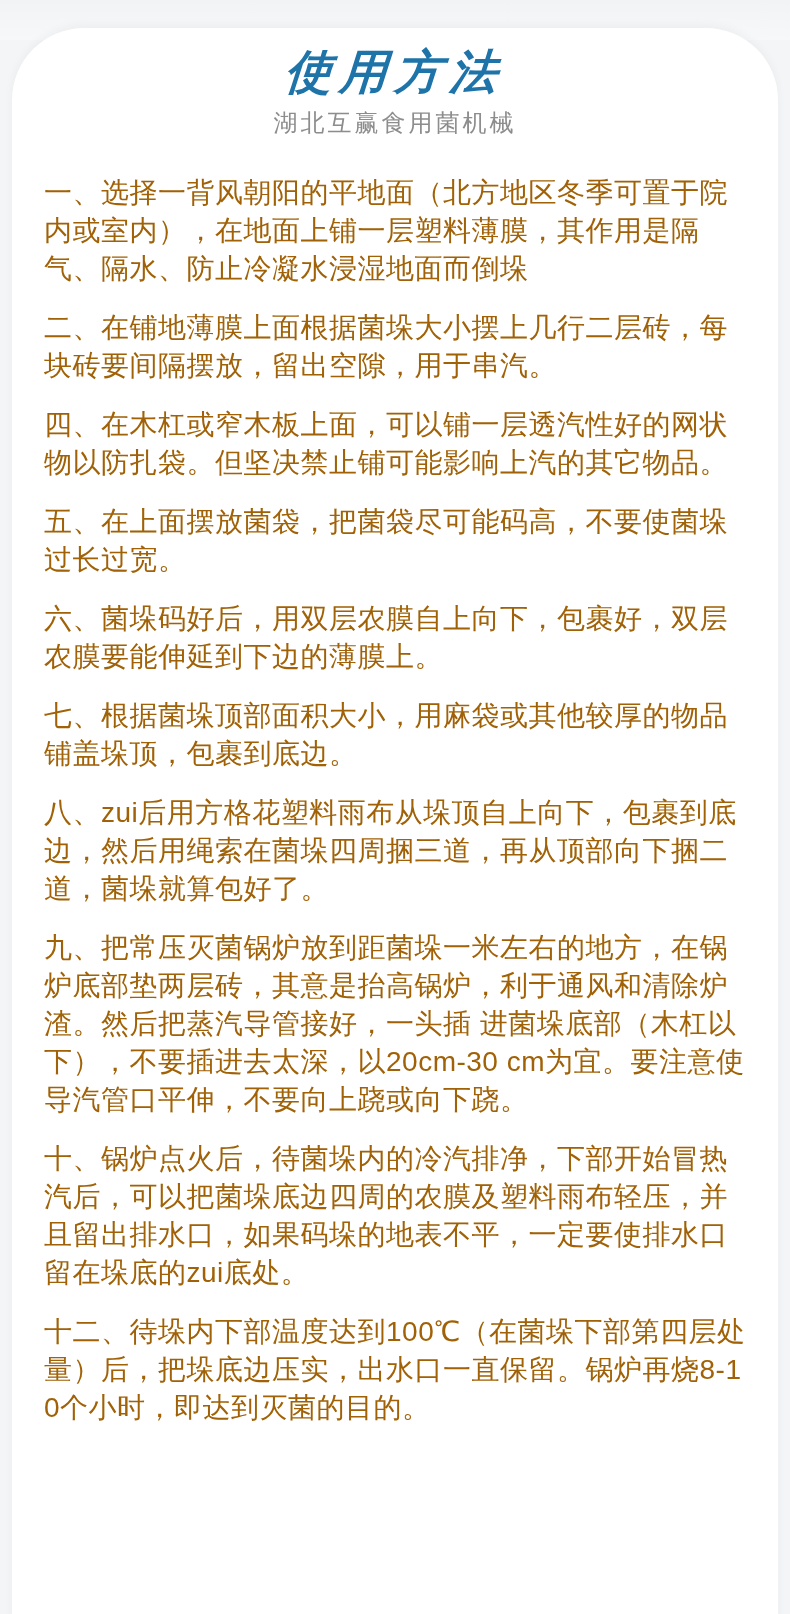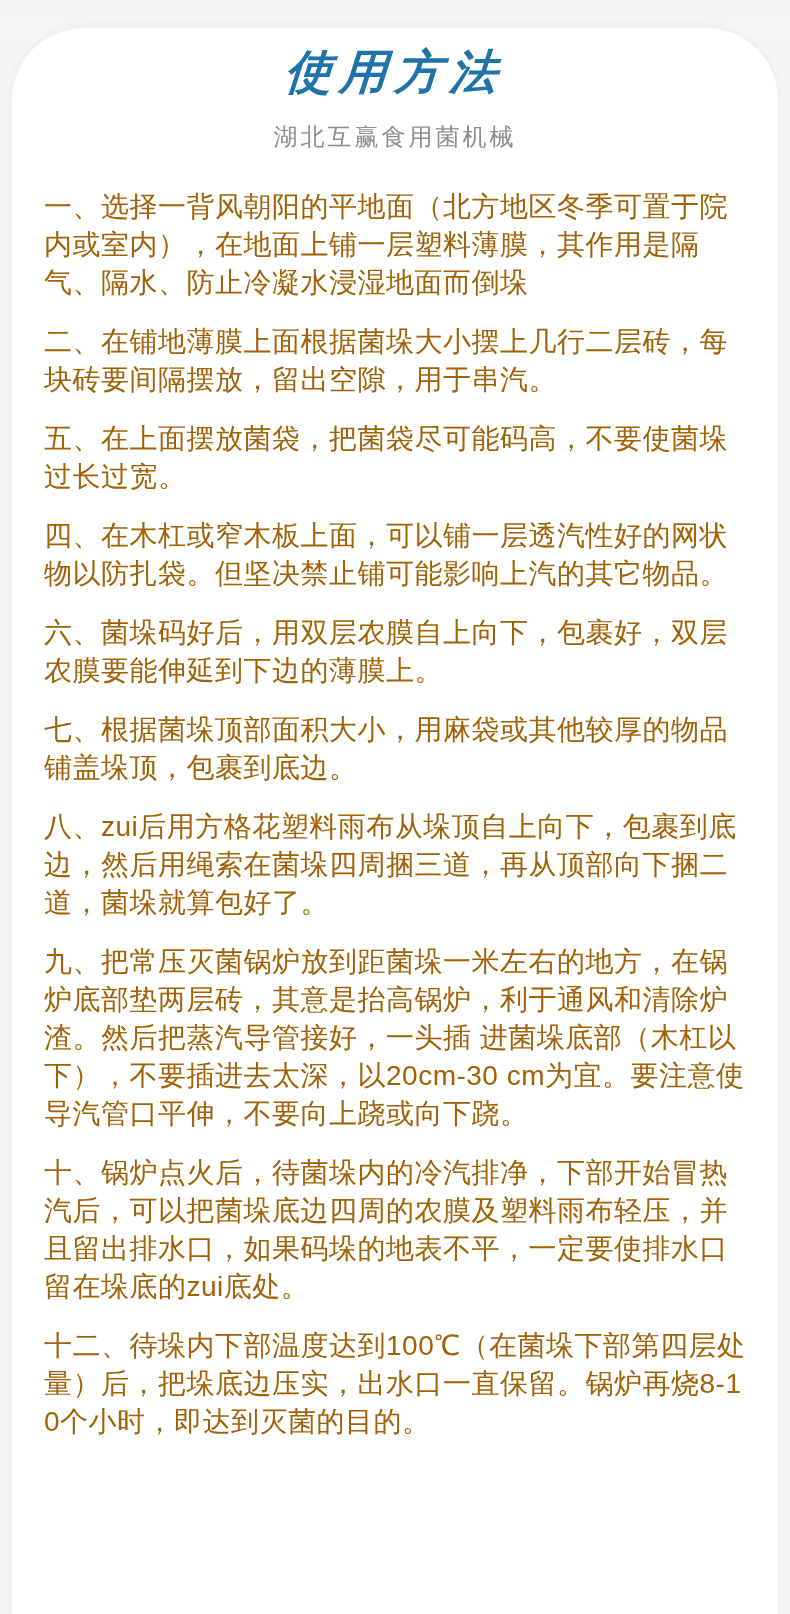--- a/index.html
+++ b/index.html
@@ -37,21 +37,21 @@
     margin: 0;
     text-align: center;
     font-size: 47px;
     line-height: 60px;
     font-weight: 900;
     font-style: italic;
     letter-spacing: 8px;
     transform: skewX(-4deg);
   }
   .page-subtitle {
-    margin-top: 20px;
+    margin-top: 6px;
     text-align: center;
     font-size: 24px;
     line-height: 30px;
     letter-spacing: 3px;
     font-weight: 400;
   }
   .steps {
     margin-top: 36px;
     padding: 0 2px;
   }
@@ -69,22 +69,22 @@
 <body>
 
 <div class="page-top"></div>
 
 <div class="card">
   <h1 class="page-title" style="color: rgb(30, 116, 169);">使用方法</h1>
   <div class="page-subtitle" style="color: rgb(141, 141, 141);">湖北互赢食用菌机械</div>
   <div class="steps">
       <p class="step">一、选择一背风朝阳的平地面（北方地区冬季可置于院内或室内），在地面上铺一层塑料薄膜，其作用是隔气、隔水、防止冷凝水浸湿地面而倒垛</p>
       <p class="step">二、在铺地薄膜上面根据菌垛大小摆上几行二层砖，每块砖要间隔摆放，留出空隙，用于串汽。</p>
+      <p class="step">四、在木杠或窄木板上面，可以铺一层透汽性好的网状物以防扎袋。但坚决禁止铺可能影响上汽的其它物品。</p>
       <p class="step">五、在上面摆放菌袋，把菌袋尽可能码高，不要使菌垛过长过宽。</p>
-      <p class="step">四、在木杠或窄木板上面，可以铺一层透汽性好的网状物以防扎袋。但坚决禁止铺可能影响上汽的其它物品。</p>
       <p class="step">六、菌垛码好后，用双层农膜自上向下，包裹好，双层农膜要能伸延到下边的薄膜上。</p>
       <p class="step">七、根据菌垛顶部面积大小，用麻袋或其他较厚的物品铺盖垛顶，包裹到底边。</p>
       <p class="step">八、zui后用方格花塑料雨布从垛顶自上向下，包裹到底边，然后用绳索在菌垛四周捆三道，再从顶部向下捆二道，菌垛就算包好了。</p>
       <p class="step">九、把常压灭菌锅炉放到距菌垛一米左右的地方，在锅炉底部垫两层砖，其意是抬高锅炉，利于通风和清除炉渣。然后把蒸汽导管接好，一头插 进菌垛底部（木杠以下），不要插进去太深，以20cm-30 cm为宜。要注意使导汽管口平伸，不要向上跷或向下跷。</p>
       <p class="step">十、锅炉点火后，待菌垛内的冷汽排净，下部开始冒热汽后，可以把菌垛底边四周的农膜及塑料雨布轻压，并且留出排水口，如果码垛的地表不平，一定要使排水口留在垛底的zui底处。</p>
       <p class="step">十二、待垛内下部温度达到100℃（在菌垛下部第四层处量）后，把垛底边压实，出水口一直保留。锅炉再烧8-10个小时，即达到灭菌的目的。</p>
     </div>
 </div>
 
 </body></html>

